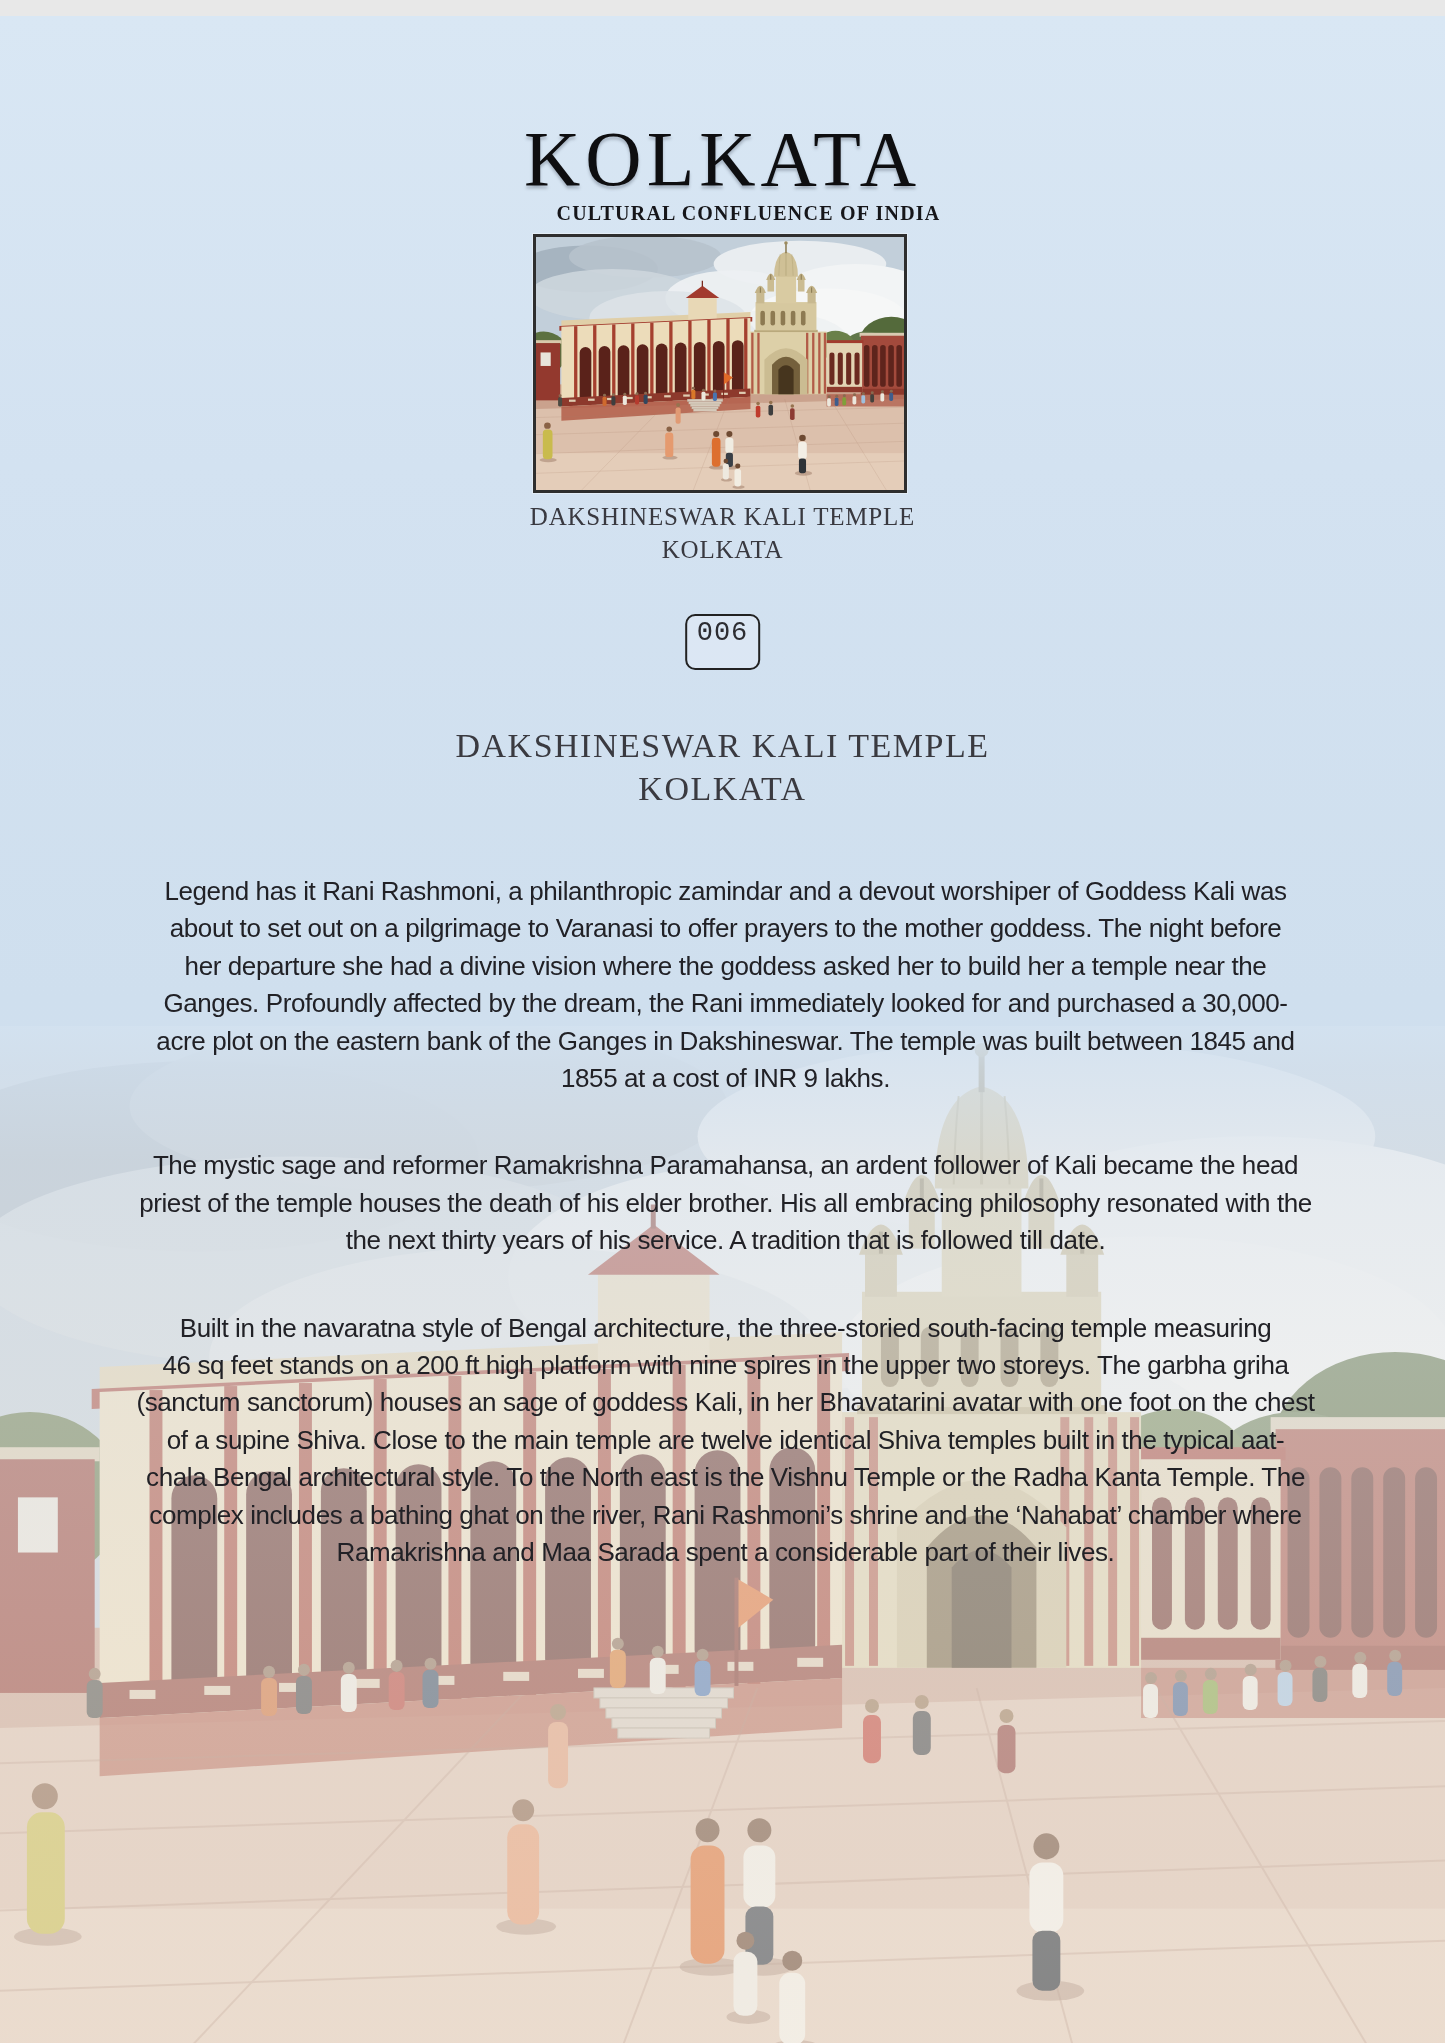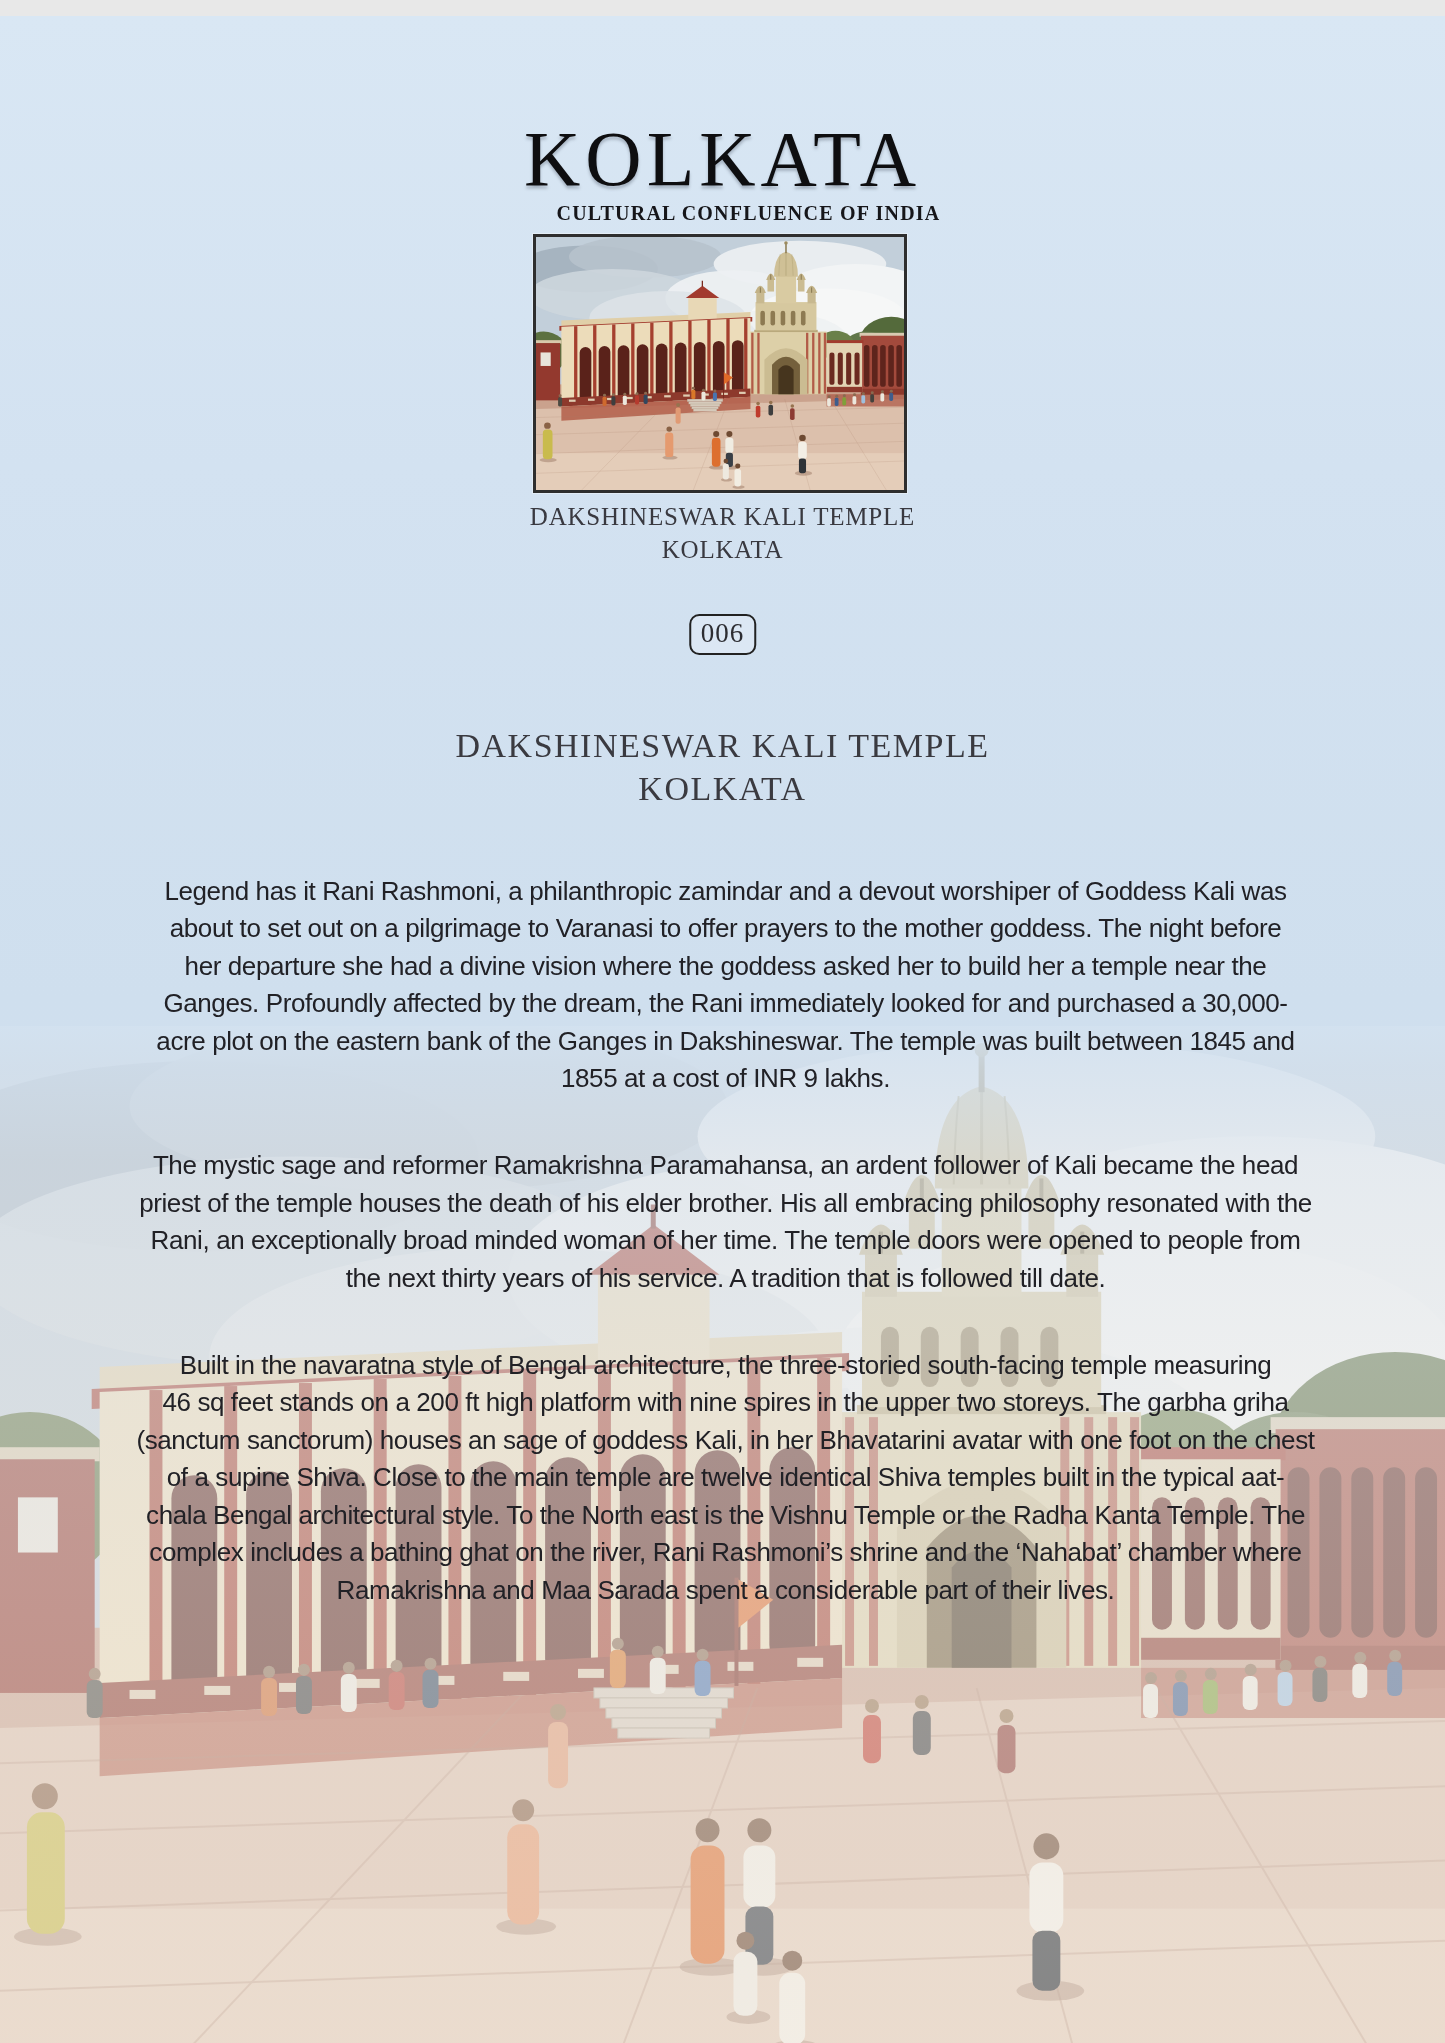--- a/index.html
+++ b/index.html
@@ -36,22 +36,22 @@
     box-shadow:0 0 0 1px rgba(255,255,255,0.35);
   }
   .photo-frame svg{display:block;width:100%;height:100%;}
   .photo-caption{
     position:absolute;top:484px;left:0;width:100%;text-align:center;
     font-family:"Liberation Serif",serif;font-size:25px;line-height:33px;
     color:#393940;letter-spacing:0.8px;
   }
   .page-badge{
     position:absolute;top:598px;left:50%;transform:translateX(-50%);
-    border:2.5px solid #222;border-radius:10px;padding:2px 10px 4px;
-    font-family:Liberation Serif, serif;font-size:27px;color:#2d2d32;letter-spacing:1px;
+    border:2.5px solid #222;border-radius:10px;padding:2px 10px 20px;
+    font-family:Liberation Mono, monospace;font-size:27px;color:#2d2d32;letter-spacing:1px;
     background:rgba(250,252,254,0.25);
   }
   .article-title{
     position:absolute;top:708px;left:0;width:100%;text-align:center;
     font-family:"Liberation Serif",serif;font-size:34px;line-height:43px;
     color:#3a3a40;letter-spacing:1.5px;
   }
   .body-text{
     position:absolute;top:857px;left:53px;width:1345px;
     font-size:26px;line-height:37.4px;letter-spacing:-0.4px;color:#212126;
@@ -379,21 +379,20 @@
         <span class="ln" style="display:block">Legend has it Rani Rashmoni, a philanthropic zamindar and a devout worshiper of Goddess Kali was</span>
         <span class="ln" style="display:block">about to set out on a pilgrimage to Varanasi to offer prayers to the mother goddess. The night before</span>
         <span class="ln" style="display:block">her departure she had a divine vision where the goddess asked her to build her a temple near the</span>
         <span class="ln" style="display:block">Ganges. Profoundly affected by the dream, the Rani immediately looked for and purchased a 30,000-</span>
         <span class="ln" style="display:block">acre plot on the eastern bank of the Ganges in Dakshineswar. The temple was built between 1845 and</span>
         <span class="ln" style="display:block">1855 at a cost of INR 9 lakhs.</span>
       </p>
       <p>
         <span class="ln" style="display:block">The mystic sage and reformer Ramakrishna Paramahansa, an ardent follower of Kali became the head</span>
         <span class="ln" style="display:block">priest of the temple houses the death of his elder brother. His all embracing philosophy resonated with the</span>
-        <span class="ln" style="display:block">Rani, an exceptionally broad minded woman of her time. The temple doors were opened to people from</span>
         <span class="ln" style="display:block">the next thirty years of his service. A tradition that is followed till date.</span>
       </p>
       <p>
         <span class="ln" style="display:block">Built in the navaratna style of Bengal architecture, the three-storied south-facing temple measuring</span>
         <span class="ln" style="display:block">46 sq feet stands on a 200 ft high platform with nine spires in the upper two storeys. The garbha griha</span>
         <span class="ln" style="display:block">(sanctum sanctorum) houses an sage of goddess Kali, in her Bhavatarini avatar with one foot on the chest</span>
         <span class="ln" style="display:block">of a supine Shiva. Close to the main temple are twelve identical Shiva temples built in the typical aat-</span>
         <span class="ln" style="display:block">chala Bengal architectural style. To the North east is the Vishnu Temple or the Radha Kanta Temple. The</span>
         <span class="ln" style="display:block">complex includes a bathing ghat on the river, Rani Rashmoni’s shrine and the ‘Nahabat’ chamber where</span>
         <span class="ln" style="display:block">Ramakrishna and Maa Sarada spent a considerable part of their lives.</span>

